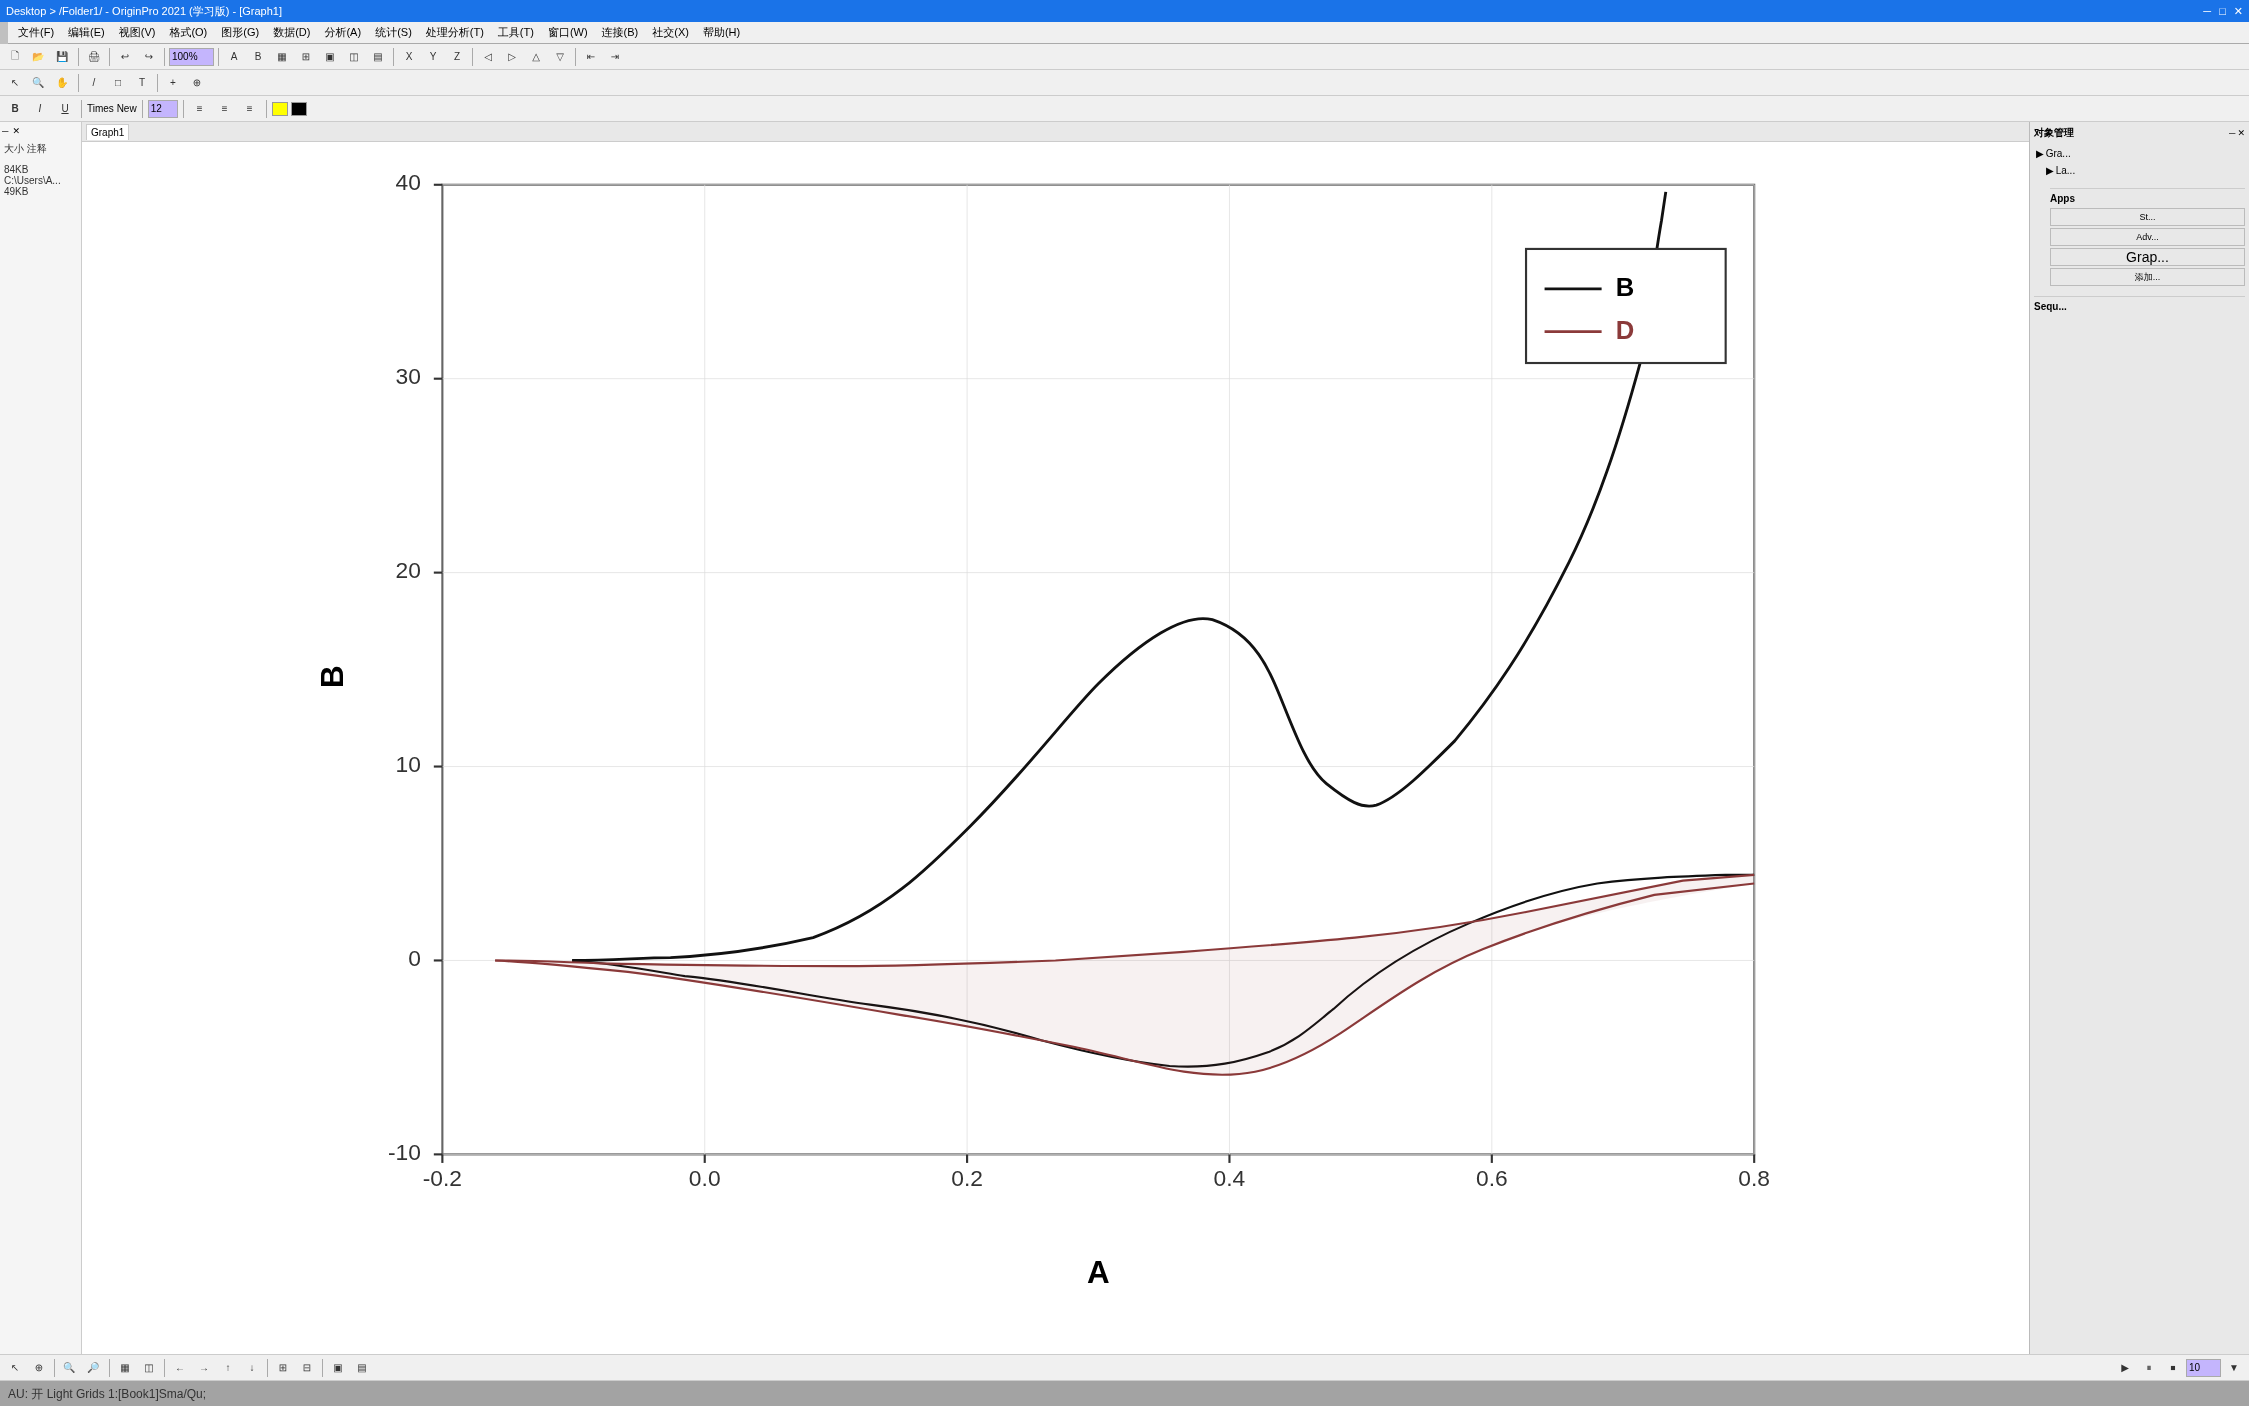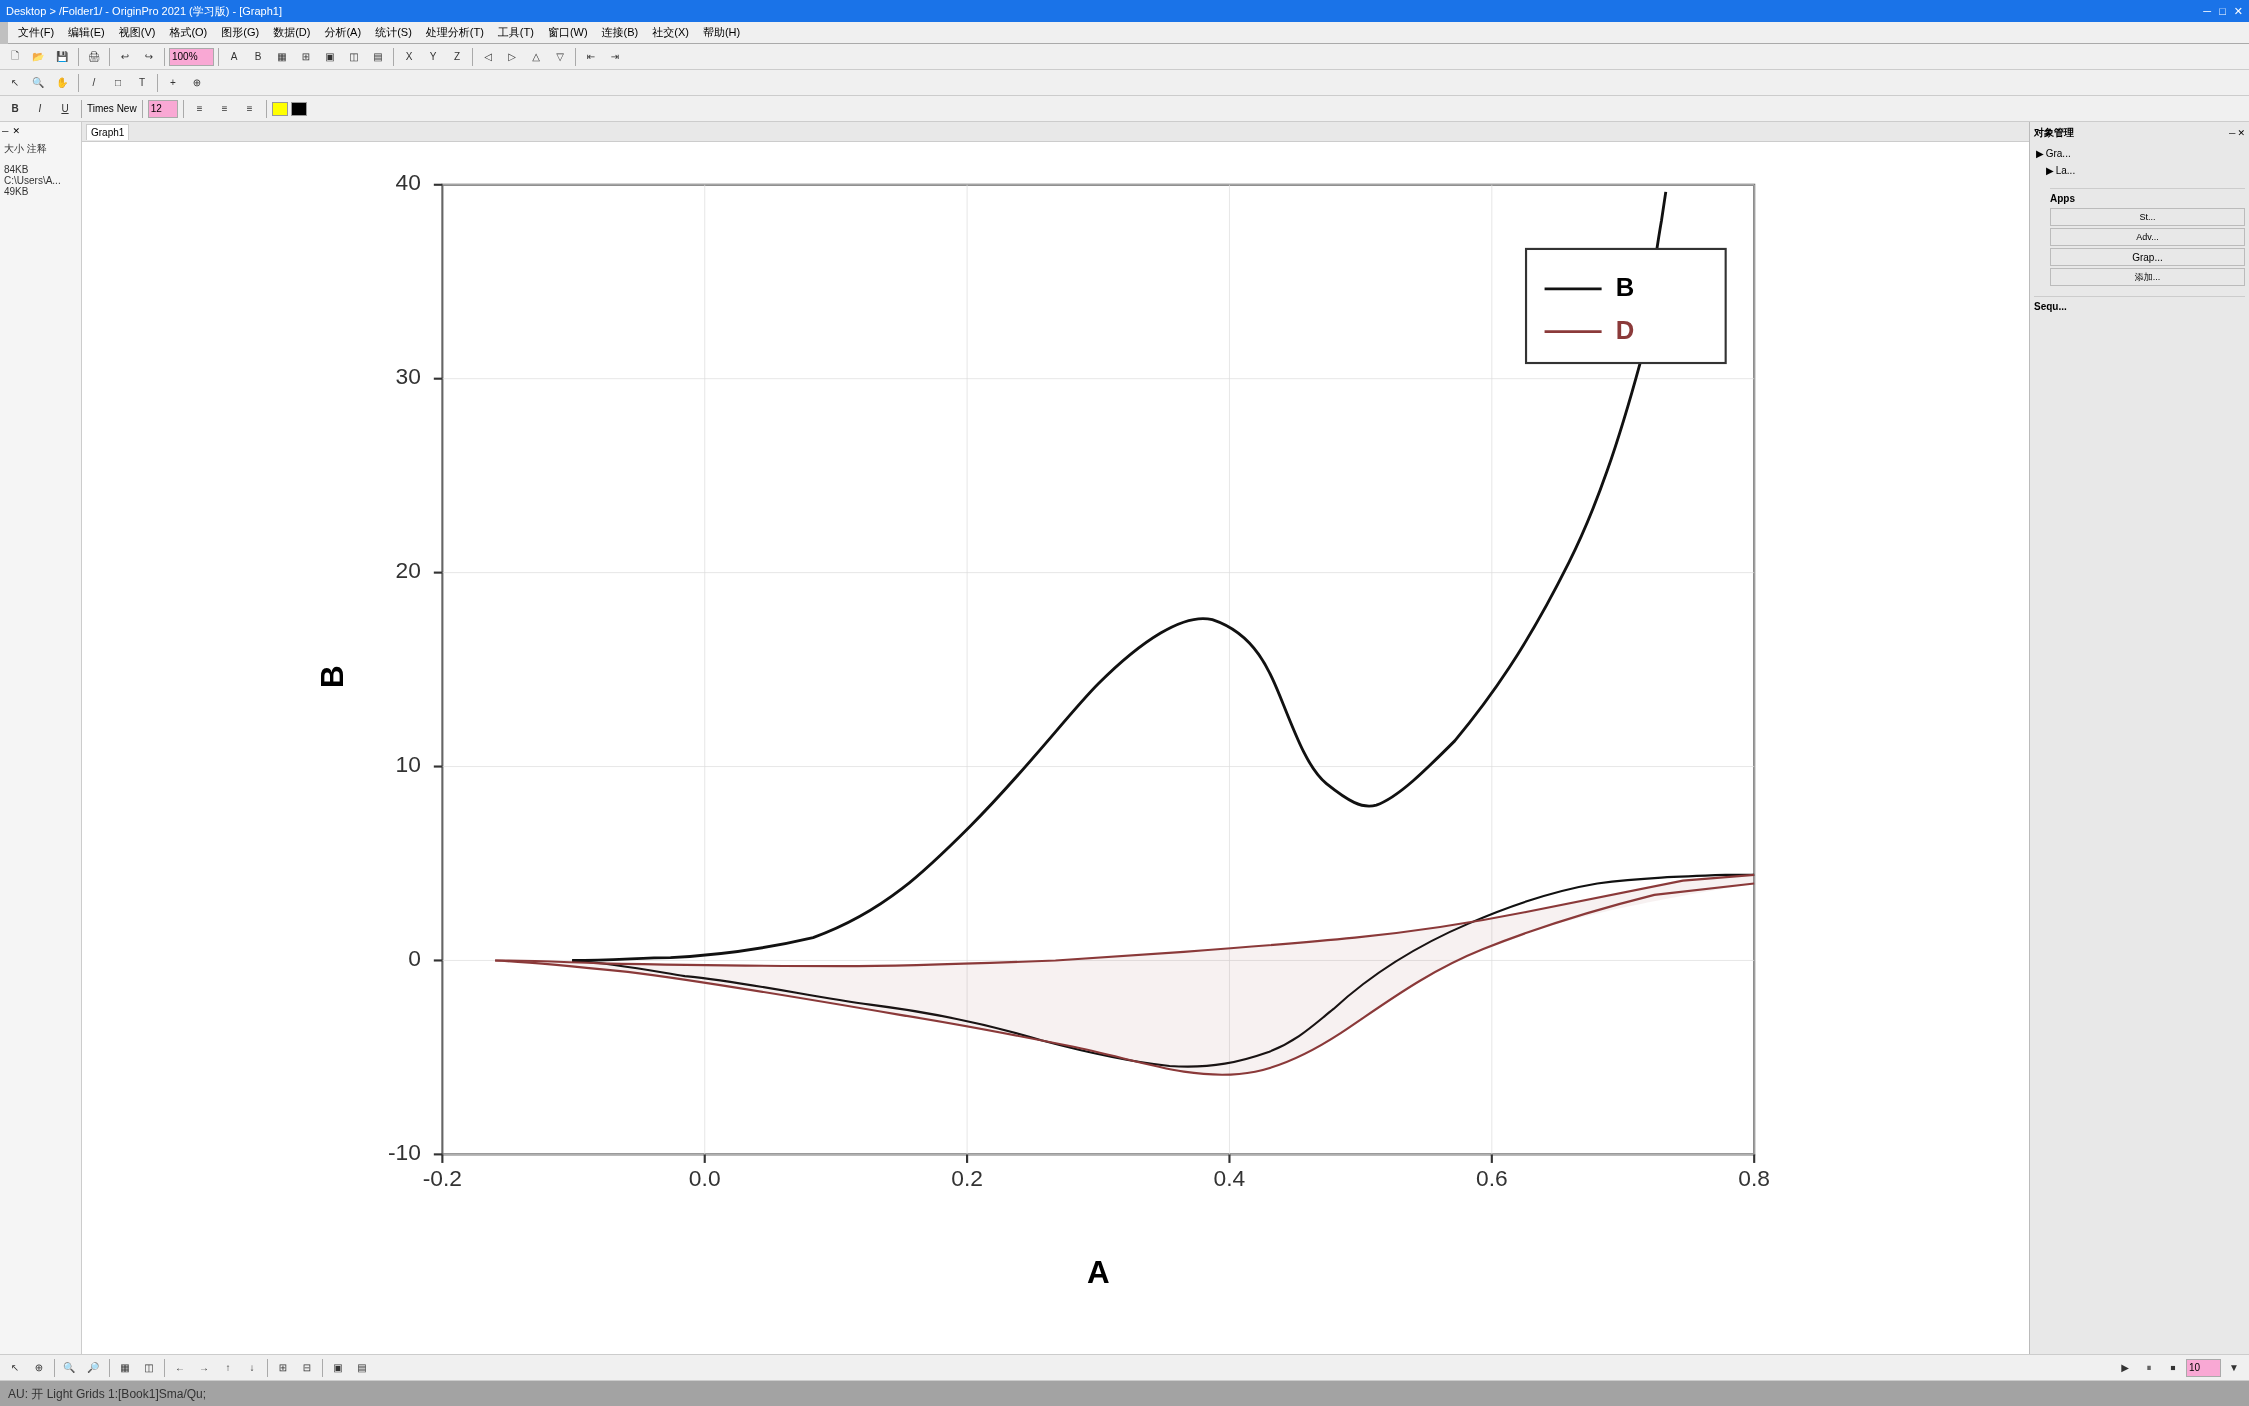--- a/index.html
+++ b/index.html
@@ -72,21 +72,21 @@
       height: 18px;
       background: #aaa;
       margin: 0 2px;
     }
     .toolbar-input {
       height: 18px;
       width: 50px;
       border: 1px solid #aaa;
       font-size: 10px;
       padding: 0 2px;
-      background: #f9a8d4;
+      background: #c4b5fd;
     }
 
     
     #format-bar {
       width: 100%;
       height: 26px;
       background: #f0f0f0;
       border-bottom: 1px solid #ccc;
       display: flex;
       align-items: center;
@@ -499,21 +499,21 @@
     <div style="display:flex; align-items:center; gap:2px; padding:2px; margin-left:10px; cursor:pointer;">
       <span>▶</span>
         <span>La...</span>
     </div>
 
     <div style="margin-top:8px; border-top:1px solid #ccc; padding-top:4px;margin-left:16px;">
       <div style="font-size:10px; font-weight:bold; margin-bottom:4px;">Apps</div>
       <div style="display:flex; flex-direction:column; gap:2px;">
         <div class="right-panel-btn" style="width:100%; height:18px; font-size:9px; text-align:left; padding:8px 3px;">St...</div>
         <div class="right-panel-btn" style="width:100%; height:18px; font-size:9px; text-align:left; padding:0 3px;">Adv...</div>
-        <div class="right-panel-btn" style="width:100%; height:18px; font-size:10px; text-align:left; padding:0 3px;">Grap...</div>
+        <div class="right-panel-btn" style="width:100%; height:18px; font-size:14px; text-align:left; padding:0 3px;">Grap...</div>
         <div class="right-panel-btn" style="width:100%; height:18px; font-size:9px; text-align:left; padding:0 3px;">添加...</div>
       </div>
     </div>
 
     <div style="margin-top:8px; border-top:1px solid #ccc; padding-top:4px;">
       <div style="font-size:10px; font-weight:bold;">Sequ...</div>
     </div>
   </div>
 
 </div>

